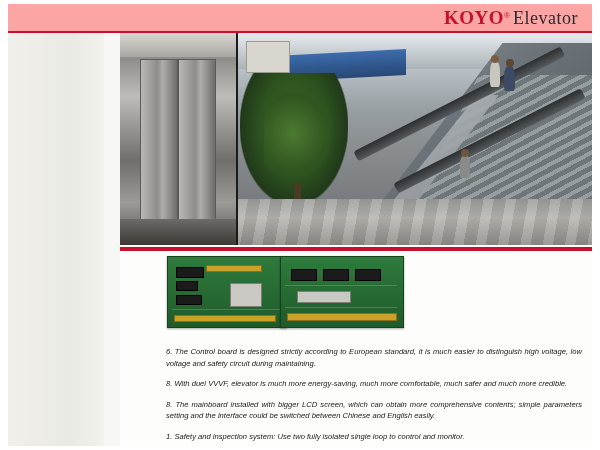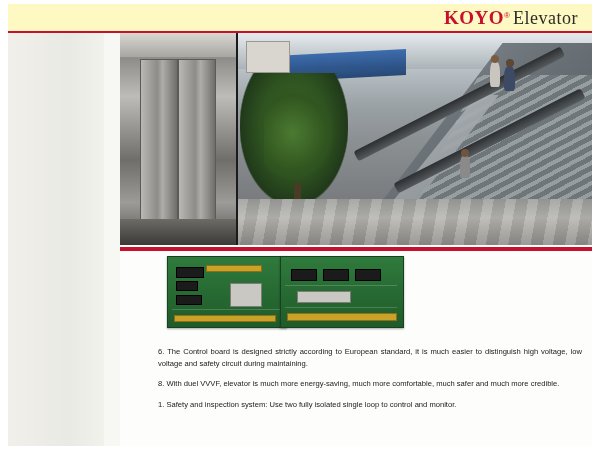--- a/index.html
+++ b/index.html
@@ -31,21 +31,21 @@
     overflow: hidden;
   }
 
   
   .header {
     position: absolute;
     left: 0;
     top: 0;
     width: 584px;
     height: 28px;
-    background: #fef9c3;
+    background: #fca5a5;
     text-decoration: underline;
   }
   .brand {
     position: absolute;
     right: 14px;
     top: 3px;
     white-space: nowrap;
   }
   .brand .koyo {
     font-family: "Liberation Serif", serif;
@@ -259,21 +259,21 @@
   .body-text {
     position: absolute;
     left: 142px;
     top: 342px;
     width: 432px;
     color: #1a1a1a;
     font-size: 7.6px;
     line-height: 11.5px;
     text-align: justify;
   }
-  .para { margin: 0 0 9px 8px; }
+  .para { margin: 0 0 9px 16px; font-style: italic; }
   .para:last-child { margin-bottom: 0; }
 </style>
 </head>
 <body>
 
 <div class="page">
   <div class="scan">
 
     <div class="header">
       <div class="brand">
@@ -336,17 +336,18 @@
         <div class="chip chip-gold" style="left:6px; top:56px; width:108px; height:6px;"></div>
         <div class="trace" style="left:4px; top:28px; width:112px; height:1px;"></div>
         <div class="trace" style="left:4px; top:50px; width:112px; height:1px;"></div>
       </div>
 
     </div>
 
     <div class="body-text">
       <p class="para">6. The Control board is designed strictly according to European standard, it is much easier to distinguish high voltage, low voltage and safety circuit during maintaining.</p>
       <p class="para">8. With duel VVVF, elevator is much more energy-saving, much more comfortable, much safer and much more credible.</p>
+      <p class="para">8. The mainboard installed with bigger LCD screen, which can obtain more comprehensive contents; simple parameters setting and the interface could be switched between Chinese and English easily.</p>
       <p class="para">1. Safety and inspection system: Use two fully isolated single loop to control and monitor.</p>
     </div>
 
   </div>
 </div>
 
 </body></html>

